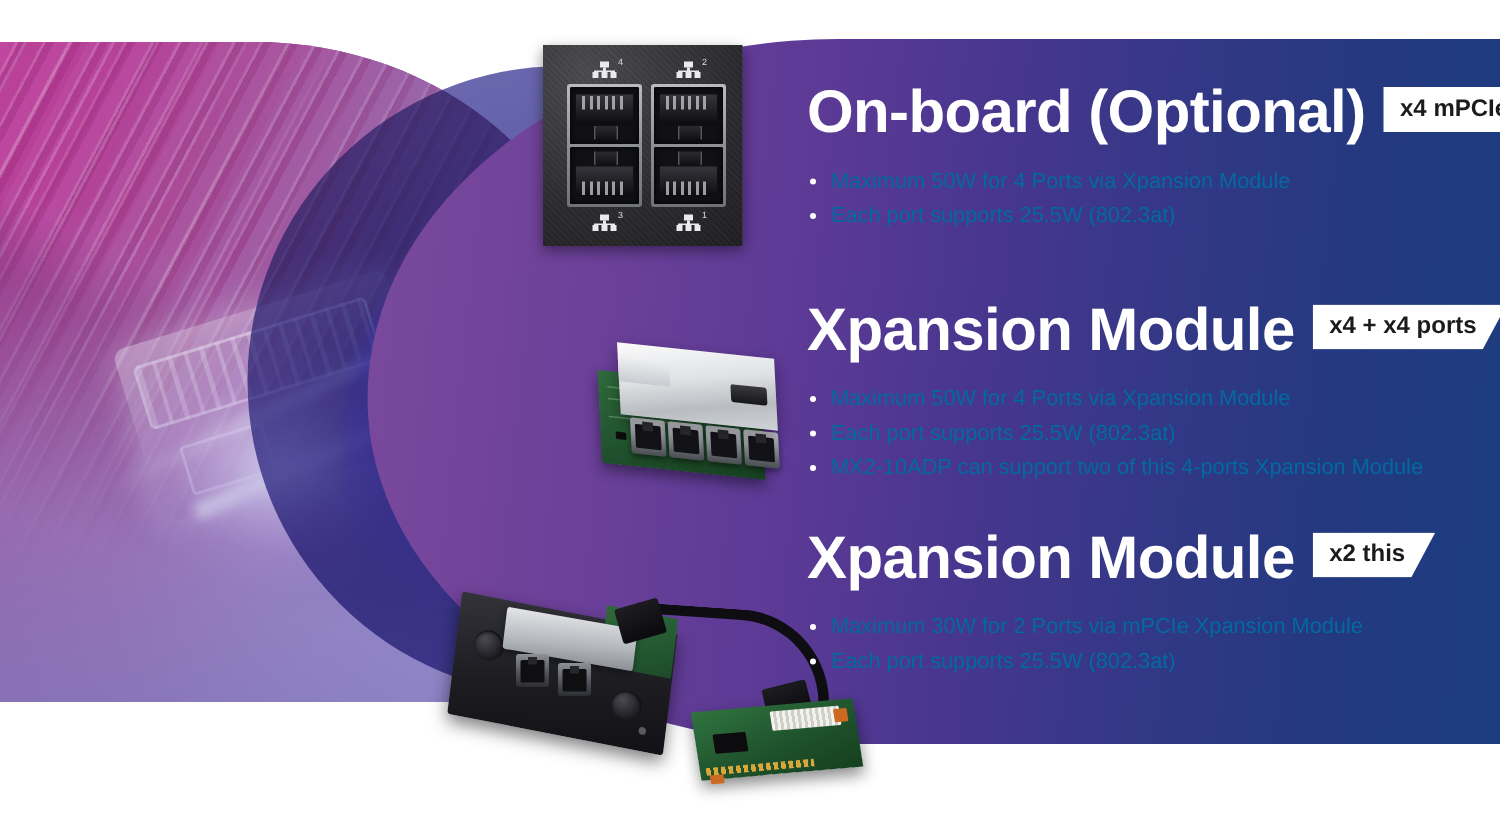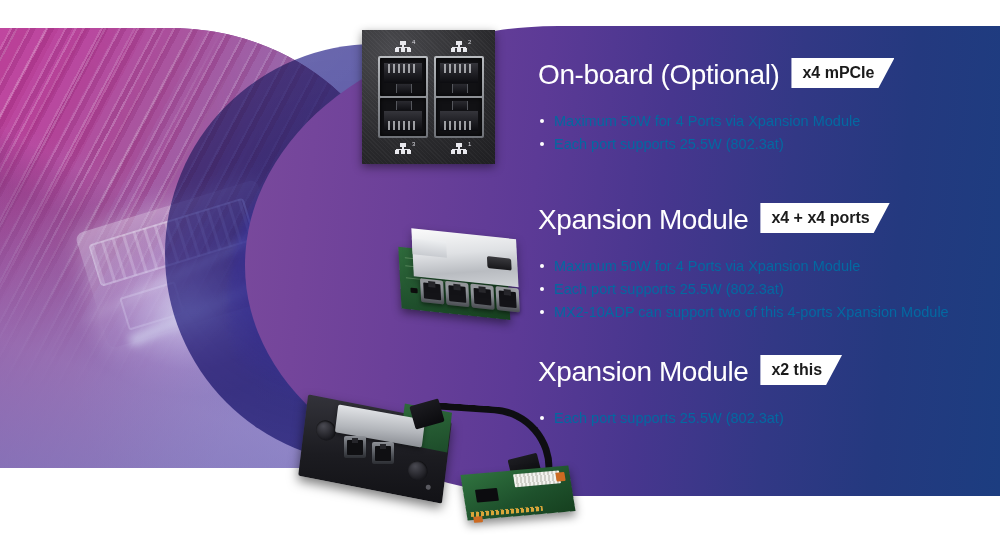--- a/index.html
+++ b/index.html
@@ -133,23 +133,23 @@
 
   
   .content{position:absolute;left:0;top:0;width:1000px;height:548px;}
   .block{position:absolute;left:538px;}
   .head{
     display:flex;align-items:center;gap:12px;
     white-space:nowrap;
   }
   .head h2{
     margin:0;
-    font-size:28px;
+    font-size:40px;
     line-height:46px;
-    font-weight:400;
+    font-weight:700;
     color:#ffffff;
     letter-spacing:-0.4px;
     text-align:center;
   }
   .badge{
     position:relative;
     display:inline-block;
     background:#ffffff;
     color:#1b1b1b;
     font-size:16px;
@@ -543,18 +543,19 @@
         <li>MX2-10ADP can support two of this 4-ports Xpansion Module</li>
       </ul>
     </div>
 
     <div class="block" id="block-3">
       <div class="head">
         <h2>Xpansion Module</h2>
         <span class="badge">x2 this</span>
       </div>
       <ul class="bullets">
+        <li>Maximum 30W for 2 Ports via mPCIe Xpansion Module</li>
         <li>Each port supports 25.5W (802.3at)</li>
       </ul>
     </div>
 
   </div>
 </div>
 
 </body></html>

